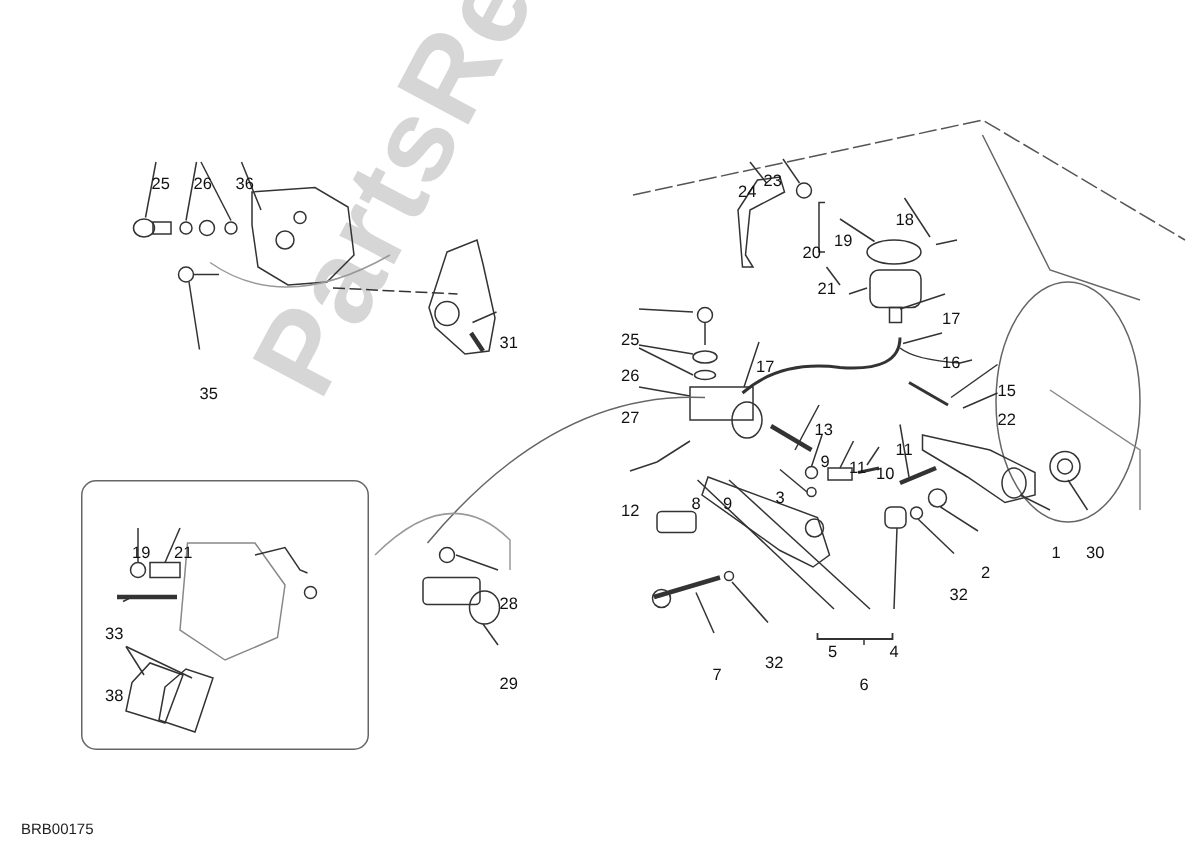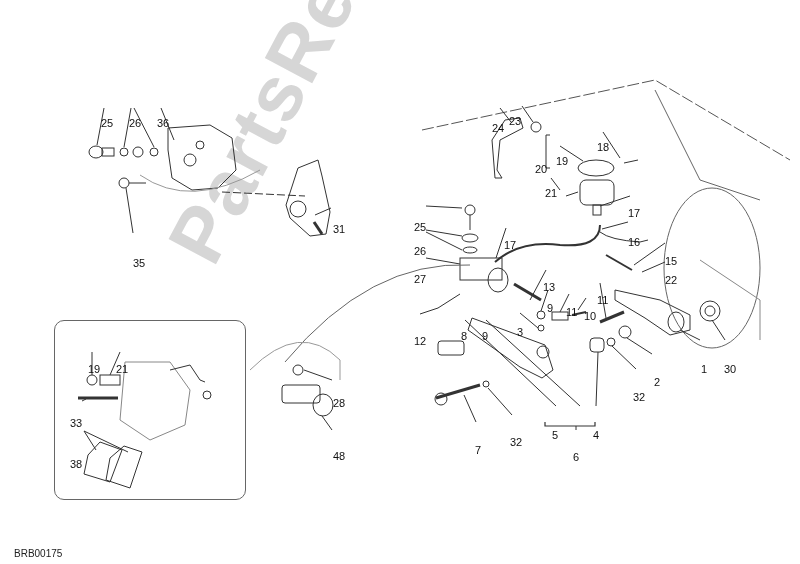--- a/index.html
+++ b/index.html
@@ -186,20 +186,20 @@
   <div class="callout" style="left:701px;top:344px">1</div>
   <div class="callout" style="left:724px;top:344px">30</div>
   <div class="callout" style="left:654px;top:357px">2</div>
   <div class="callout" style="left:633px;top:372px">32</div>
   <div class="callout" style="left:475px;top:425px">7</div>
   <div class="callout" style="left:510px;top:417px">32</div>
   <div class="callout" style="left:552px;top:410px">5</div>
   <div class="callout" style="left:593px;top:410px">4</div>
   <div class="callout" style="left:573px;top:432px">6</div>
   <div class="callout" style="left:333px;top:378px">28</div>
-  <div class="callout" style="left:333px;top:431px">48</div>
+  <div class="callout" style="left:333px;top:431px">29</div>
   <div class="callout" style="left:88px;top:344px">19</div>
   <div class="callout" style="left:116px;top:344px">21</div>
   <div class="callout" style="left:70px;top:398px">33</div>
   <div class="callout" style="left:70px;top:439px">38</div>
 
   <div class="ref-code">BRB00175</div>
 </div>
 
 </body></html>

